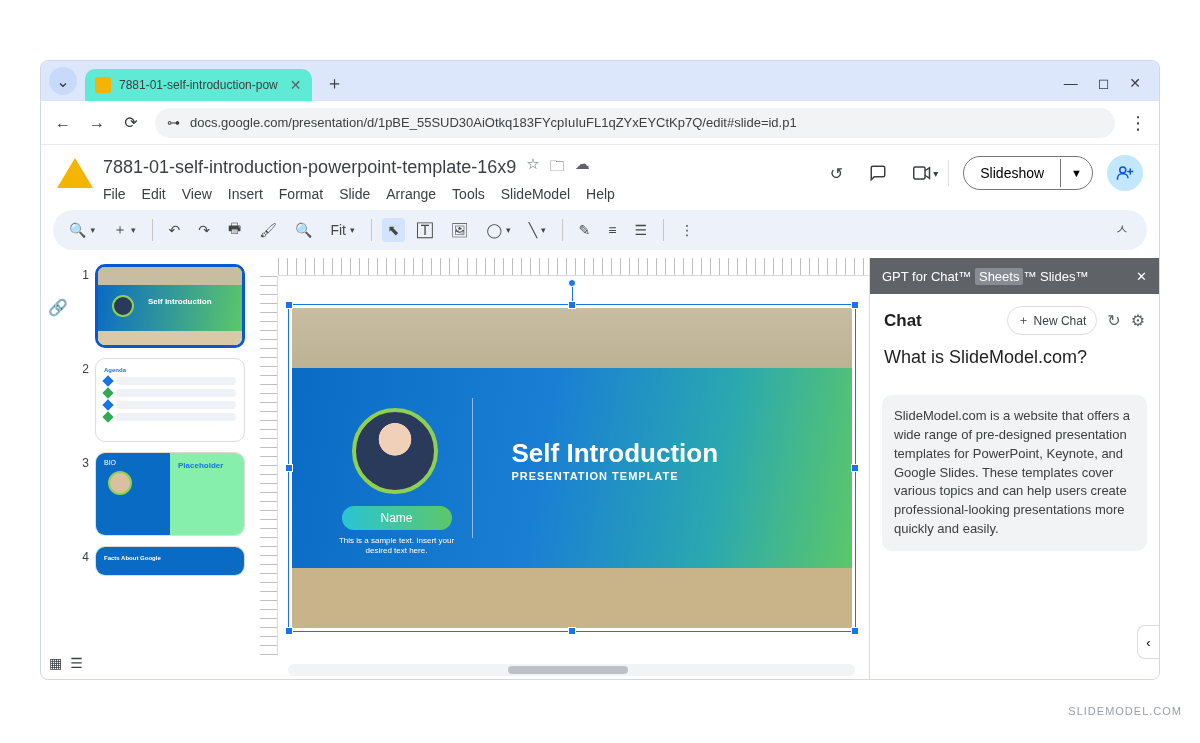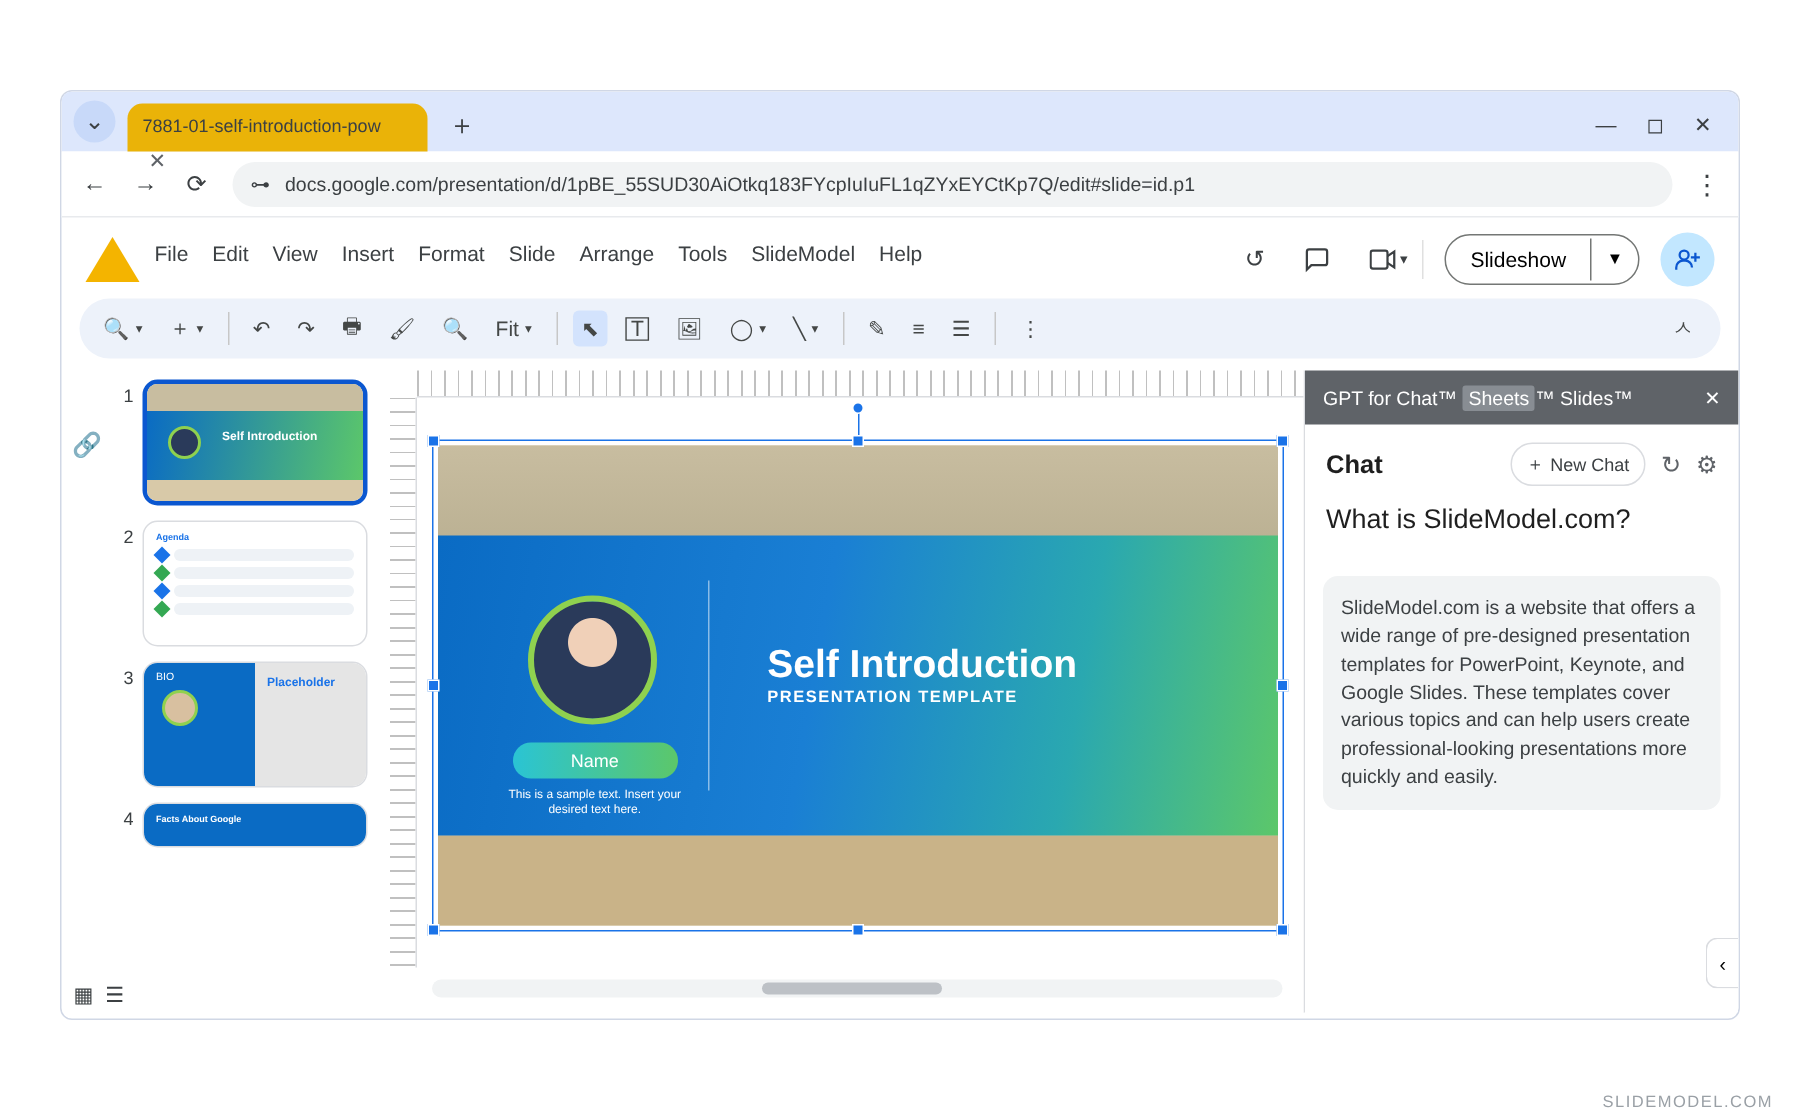--- a/index.html
+++ b/index.html
@@ -1,21 +1,21 @@
 <!DOCTYPE html>
 <html><head>
 <meta charset="utf-8">
 <style>
   * { box-sizing: border-box; margin: 0; padding: 0; }
   body { font-family: Arial, sans-serif; background: #fff; width: 1200px; height: 743px; overflow: hidden; position: relative; }
   .outer { position: absolute; top: 60px; left: 40px; width: 1120px; height: 620px; border: 1px solid #d0d7e5; border-radius: 8px; overflow: hidden; background: #fff; }
   
   .tabs-bar { height: 40px; background: #dde7fc; display: flex; align-items: flex-end; padding: 0 8px; gap: 8px; }
   .tabs-menu { width: 28px; height: 28px; border-radius: 50%; background: #c8d9f9; display:flex; align-items:center; justify-content:center; margin-bottom:6px; color:#3c4043; cursor:pointer;}
-  .tab { background: #eab308; height: 32px; border-radius: 10px 10px 0 0; display: flex; align-items: flex-start; padding: 0 10px; gap: 8px; min-width: 200px; font-size: 12px; color:#3c4043;flex-direction:column; }
+  .tab { background: #5eead4; height: 32px; border-radius: 10px 10px 0 0; display: flex; align-items: center; padding: 0 10px; gap: 8px; min-width: 200px; font-size: 12px; color:#3c4043; }
   .tab .favicon { width: 16px; height: 16px; background: #f4b400; border-radius: 2px; position: relative; }
   .tab .close { color:#5f6368; font-size:14px; cursor:pointer; margin-left:4px;}
   .plus-tab { color:#3c4043; font-size:18px; margin-bottom:6px; cursor:pointer; padding:0 6px;}
   .tabs-bar .spacer { flex:1; }
   .win-ctrl { display:flex; gap:20px; margin-bottom:10px; margin-right:10px; color:#3c4043; font-size:14px;}
   .win-ctrl span { cursor:pointer; }
   .addr-bar { height: 44px; background: #fff; border-bottom: 1px solid #e8eaed; display:flex; align-items:center; padding: 0 12px; gap: 14px; color:#3c4043;}
   .addr-bar .nav-ico { font-size:16px; cursor:pointer; width:20px; text-align:center;}
   .url-box { flex:1; height:30px; background:#f1f3f4; border-radius:16px; display:flex; align-items:center; padding:0 12px; gap:10px; font-size:13px; color:#3c4043;}
   .secure { font-size:13px;}
@@ -78,37 +78,37 @@
   .new-chat { border:1px solid #dadce0; border-radius:16px; padding:5px 10px; font-size:12px; display:flex; align-items:center; gap:4px; cursor:pointer; color:#3c4043;}
   .user-q { padding:0 14px 14px 14px; font-size:18px; color:#1f1f1f;}
   .bot-a { margin:13px 12px; background:#f1f3f4; border-radius:10px; padding:12px; font-size:13px; color:#3c4043; line-height:1.45;}
   .input-box { margin:12px; border:1.5px solid #9a7fd8; border-radius:10px; flex-shrink:0;}
   .input-box textarea { width:100%; border:none; outline:none; resize:none; padding:12px 12px 40px 12px; font-family:inherit; font-size:14px; color:#5f6368; background:transparent; height:100px; border-radius:10px;}
   .input-box .tools { display:flex; align-items:center; justify-content:space-between; padding:6px 12px 10px 12px; color:#5f6368;}
   .input-box .tools .l, .input-box .tools .r { display:flex; gap:12px; font-size:15px;}
   .send { color:#7a5cd6; font-size:16px;}
   .drawer-tab { position:absolute; right:0; bottom:20px; width:22px; height:34px; border:1px solid #dadce0; border-right:none; border-radius:8px 0 0 8px; display:flex; align-items:center; justify-content:center; font-size:13px; background:#fff; cursor:pointer;}
   .grid-ico { position:absolute; bottom:8px; left:8px; display:flex; gap:8px; color:#3c4043; font-size:14px;}
-  .watermark { position:absolute; right:18px; bottom:2px; color:#9aa0a6; font-size:11px; letter-spacing:1px;margin-left:16px;}
+  .watermark { position:absolute; right:18px; bottom:26px; color:#9aa0a6; font-size:11px; letter-spacing:1px;margin-left:16px;}
   svg { display:block; }
   
   .mini1 { width:100%; height:100%; background:linear-gradient(#c8bda0 0 25%, transparent 0), #d8c9a8; position:relative;}
   .mini1 .b { position:absolute; top:18px; left:0; right:0; height:46px; background:linear-gradient(100deg,#0a6bc4,#5cc76a);}
   .mini1 .t { position:absolute; top:30px; left:50px; color:#fff; font-size:8px; font-weight:bold;}
   .mini1 .av { position:absolute; top:28px; left:14px; width:22px; height:22px; border-radius:50%; border:2px solid #8fd14f; background:#2a3a5a;}
   .mini2 { width:100%; height:100%; padding:8px; }
   .mini2 .h { font-size:6px; color:#1a73e8; font-weight:bold;}
   .mini2 .row { display:flex; align-items:center; gap:4px; margin-top:4px;}
   .mini2 .d { width:8px; height:8px; transform:rotate(45deg);}
   .mini2 .bar { flex:1; height:8px; background:#eef2f6; border-radius:4px;}
   .mini3 { width:100%; height:100%; display:flex;}
   .mini3 .l { width:50%; background:#0a6bc4; position:relative;}
   .mini3 .l .h { color:#fff; font-size:7px; position:absolute; top:6px; left:8px;}
   .mini3 .l .av { width:24px; height:24px; border-radius:50%; border:2px solid #8fd14f; background:#d8c0a0; position:absolute; top:18px; left:12px;}
-  .mini3 .r { width:50%; background:#e5e5e5; padding:8px;}
+  .mini3 .r { width:50%; background:#86efac; padding:8px;}
   .mini3 .r .t { font-size:8px; color:#1a73e8; font-weight:bold;}
   .mini4 { width:100%; height:100%; background:#0a6bc4; padding:8px;}
   .mini4 .t { color:#fff; font-size:6px; font-weight:bold;}
 </style>
 </head>
 <body>
 
 <div class="outer">
 
   <div class="tabs-bar">
@@ -136,20 +136,28 @@
       <span>docs.google.com/presentation/d/1pBE_55SUD30AiOtkq183FYcpIuIuFL1qZYxEYCtKp7Q/edit#slide=id.p1</span>
     </div>
     <span class="kebab">⋮</span>
   </div>
 
   <div class="app-head">
     <div class="app-logo">
         <div class="tri"></div>
       </div>
     <div class="title-wrap">
+      <div class="doc-title">
+        <span>7881-01-self-introduction-powerpoint-template-16x9</span>
+        <span class="icons">
+          <span>☆</span>
+          <span>🗀</span>
+          <span>☁</span>
+        </span>
+      </div>
       <div class="menus">
         <span>File</span>
         <span>Edit</span>
         <span>View</span>
         <span>Insert</span>
         <span>Format</span>
         <span>Slide</span>
         <span>Arrange</span>
         <span>Tools</span>
         <span>SlideModel</span>

